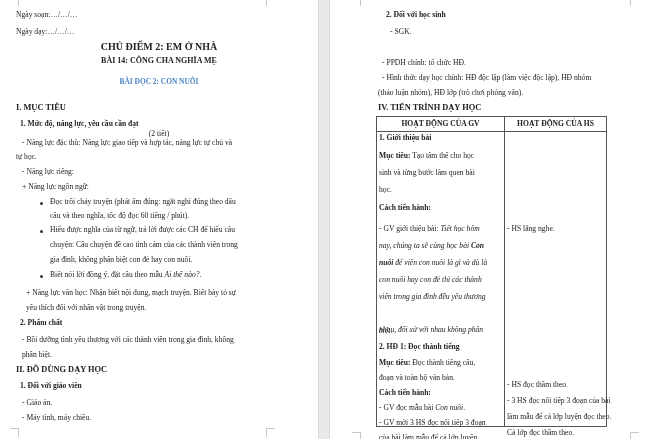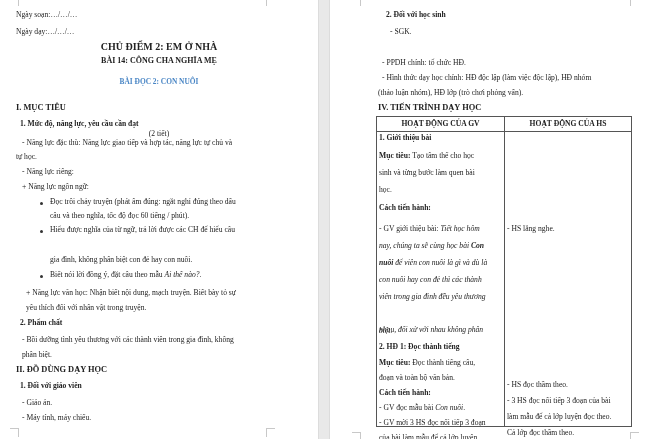--- a/index.html
+++ b/index.html
@@ -38,20 +38,21 @@
   <div class="t" style="left:22px;top:138px;">- Năng lực đặc thù: Năng lực giao tiếp và hợp tác, năng lực tự chủ và</div>
   <div class="t" style="left:16px;top:152px;">tự học.</div>
   <div class="t" style="left:22px;top:167px;">- Năng lực riêng:</div>
   <div class="t" style="left:22px;top:182px;">+ Năng lực ngôn ngữ:</div>
 
   <span class="bullet" style="left:40px;top:202px;"></span>
   <div class="t" style="left:50px;top:197px;">Đọc trôi chảy truyện (phát âm đúng: ngắt nghỉ đúng theo dấu</div>
   <div class="t" style="left:50px;top:211px;">câu và theo nghĩa, tốc độ đọc 60 tiếng / phút).</div>
   <span class="bullet" style="left:40px;top:230px;"></span>
   <div class="t" style="left:50px;top:225px;">Hiểu được nghĩa của từ ngữ, trả lời được các CH để hiểu câu</div>
+  <div class="t" style="left:50px;top:240px;">chuyện: Câu chuyện đề cao tình cảm của các thành viên trong</div>
   <div class="t" style="left:50px;top:255px;">gia đình, không phân biệt con đẻ hay con nuôi.</div>
   <span class="bullet" style="left:40px;top:275px;"></span>
   <div class="t" style="left:50px;top:270px;"><span>Biết nói lời đồng ý, đặt câu theo mẫu </span><span class="i">Ai thế nào?</span><span>.</span></div>
 
   <div class="t" style="left:26px;top:288px;">+ Năng lực văn học: Nhận biết nội dung, mạch truyện. Biết bày tỏ sự</div>
   <div class="t" style="left:26px;top:303px;">yêu thích đối với nhân vật trong truyện.</div>
   <div class="t b" style="left:20px;top:318px;">2. Phẩm chất</div>
   <div class="t" style="left:22px;top:335px;">- Bồi dưỡng tình yêu thương với các thành viên trong gia đình, không</div>
   <div class="t" style="left:22px;top:350px;">phân biệt.</div>
   <div class="t h1" style="left:16px;top:365px;">II. ĐỒ DÙNG DẠY HỌC</div>
@@ -69,21 +70,21 @@
   <div class="crop" style="left:22px;top:-1px;border-width:0 1px 0 0;height:7px;"></div>
   <div class="crop" style="left:300px;top:-1px;border-width:0 0 0 1px;height:7px;"></div>
 
   <div class="t b" style="left:56px;top:10px;">2. Đối với học sinh</div>
   <div class="t" style="left:60px;top:27px;">- SGK.</div>
   <div class="t" style="left:52px;top:58px;">- PPDH chính: tổ chức HĐ.</div>
   <div class="t" style="left:52px;top:73px;">- Hình thức dạy học chính: HĐ độc lập (làm việc độc lập), HĐ nhóm</div>
   <div class="t" style="left:48px;top:88px;">(thảo luận nhóm), HĐ lớp (trò chơi phỏng vấn).</div>
   <div class="t h1" style="left:48px;top:103px;">IV. TIẾN TRÌNH DẠY HỌC</div>
 
-  <table style="left:46px;top:116px;width:256px;height:311px;">
+  <table style="left:46px;top:116px;width:231px;height:311px;">
     <tbody>
         <tr style="height:15px;">
       <td style="width:127px;" class="b c">
             <div style="font-size:7.6px;line-height:14px;">HOẠT ĐỘNG CỦA GV</div>
           </td>
       <td class="b c">
             <div style="font-size:7.6px;line-height:14px;">HOẠT ĐỘNG CỦA HS</div>
           </td>
     </tr>
     <tr>

